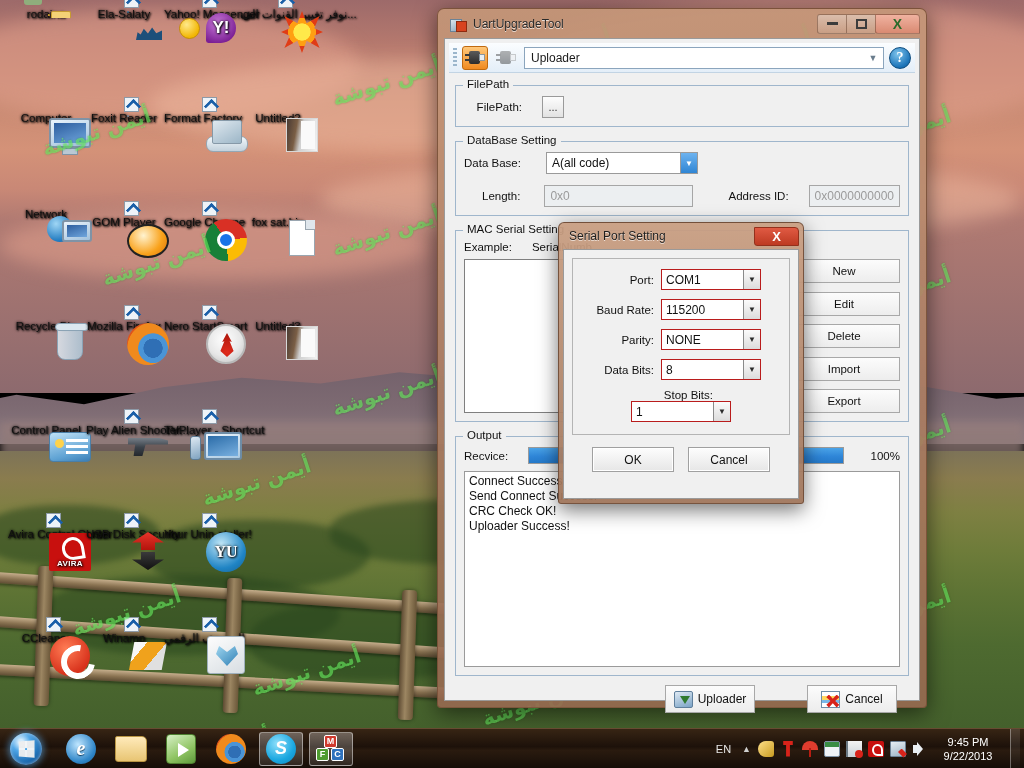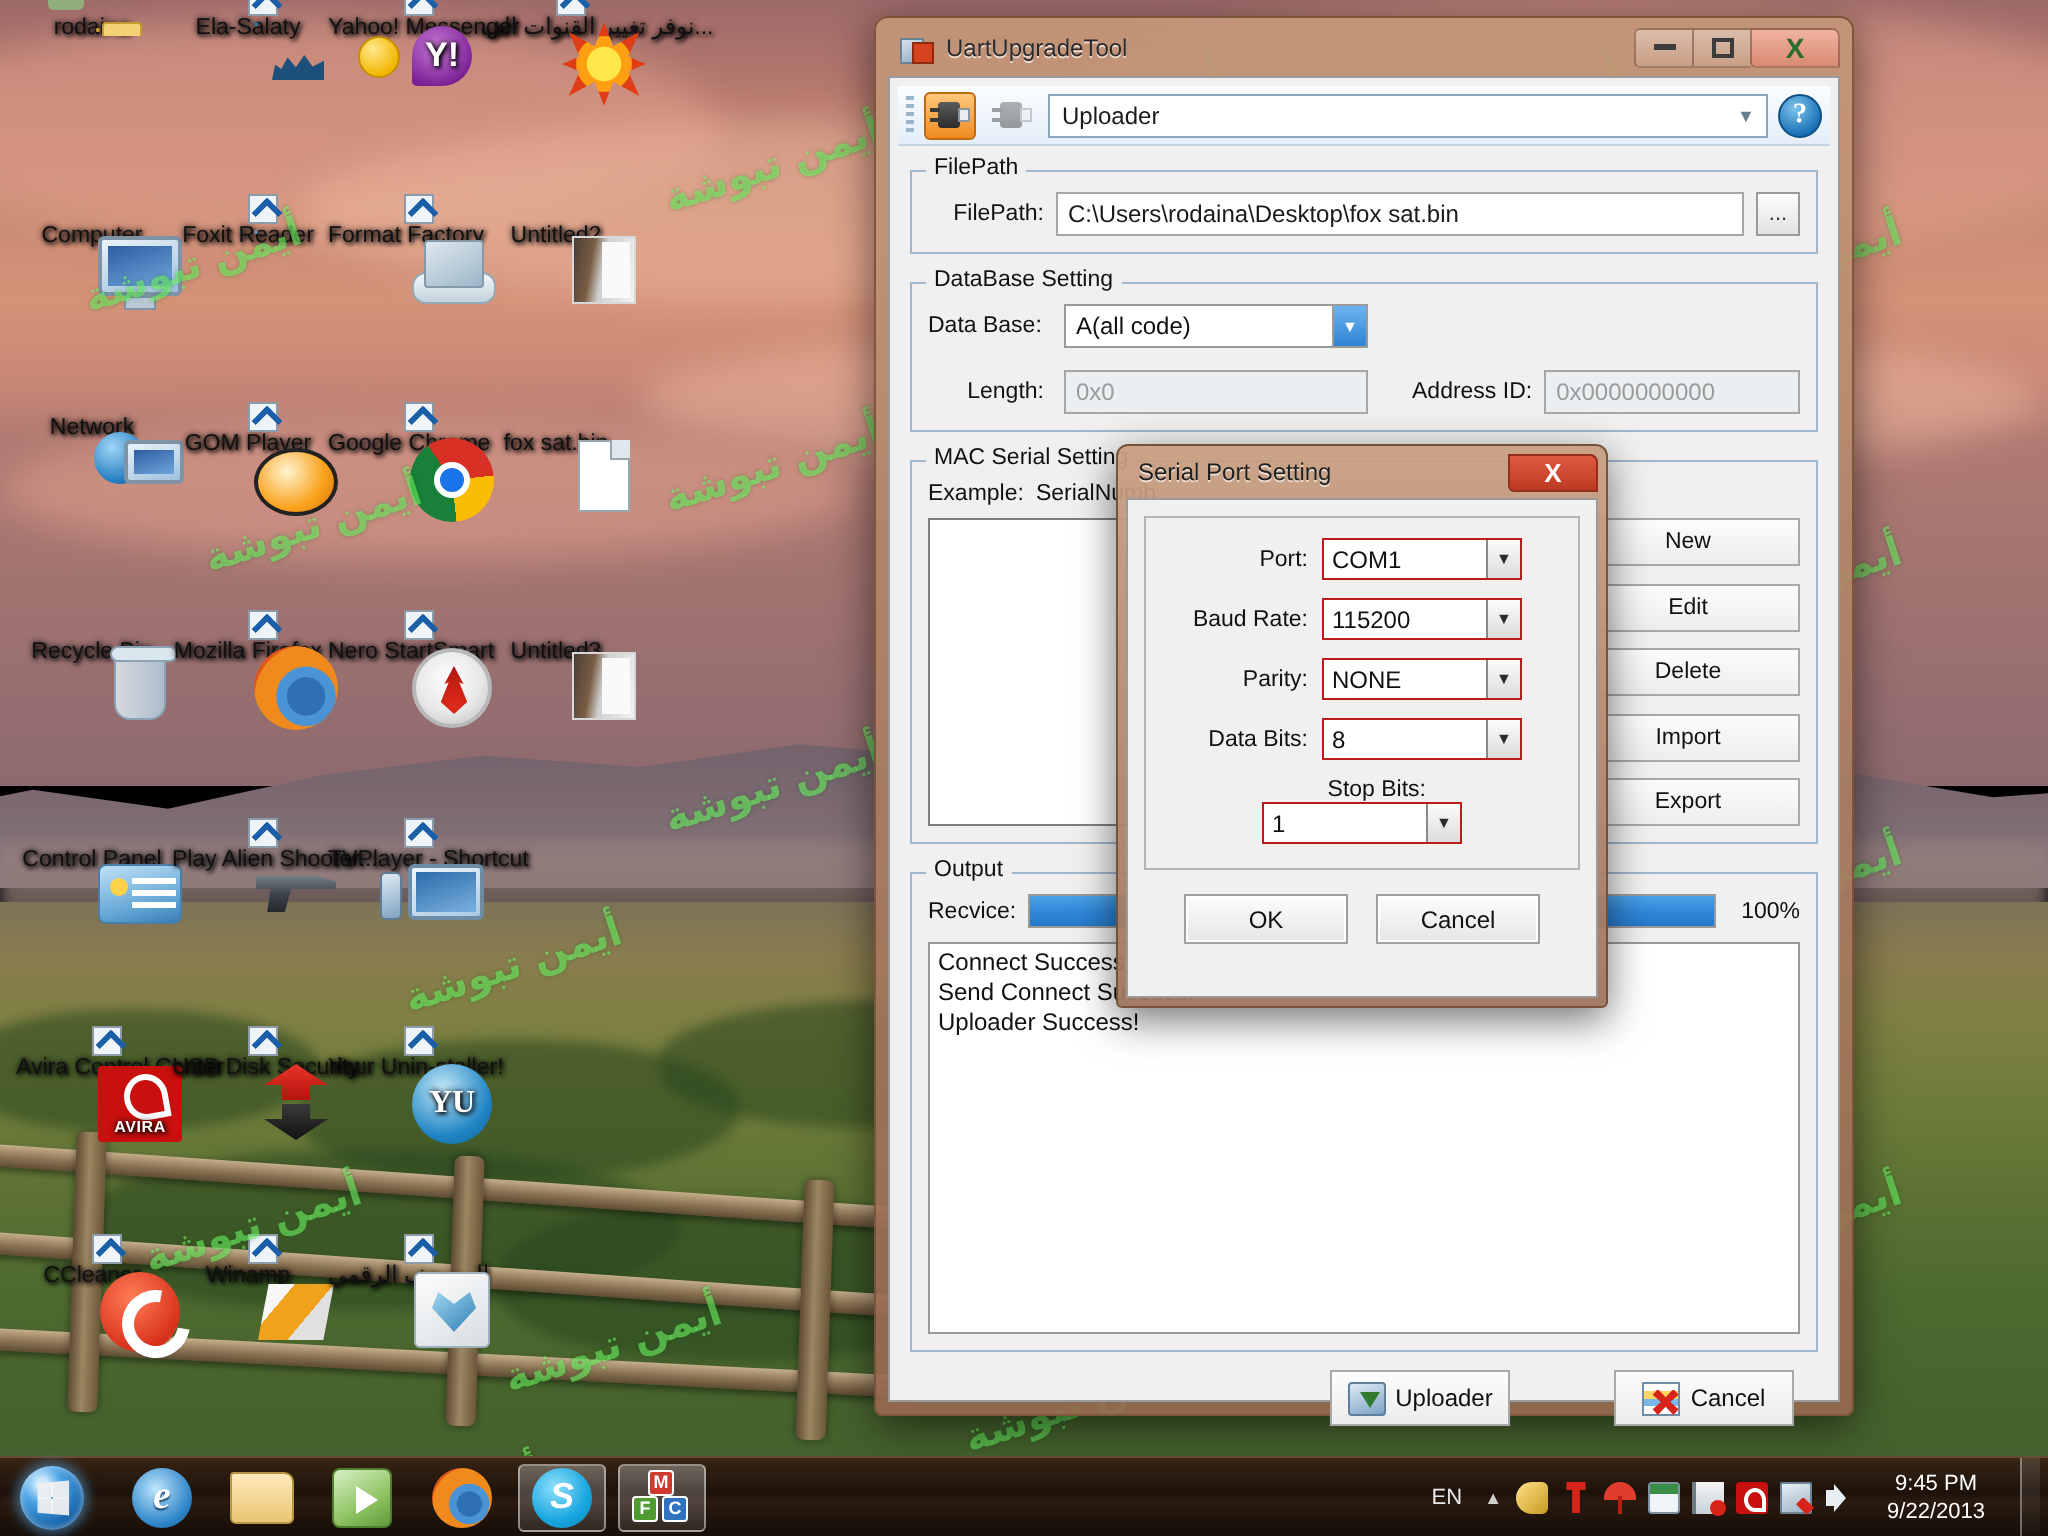--- a/index.html
+++ b/index.html
@@ -406,21 +406,21 @@
 
   
   .group {
     border: 1px solid #9fb6cc; margin: 8px 6px 0 6px; padding: 10px 8px 8px 8px;
     position: relative; background: #f0f0f0;
   }
   .group > .legend {
     position: absolute; top: -8px; left: 7px; background: #f0f0f0;
     padding: 0 4px; font-size: 11.5px; color: #111;
   }
-  .row { display: flex; align-items: center; gap: 6px; }
+  .row { display: flex; align-items: center; gap: 20px; }
   .lbl { font-size: 11.5px; color: #111; white-space: nowrap; }
   .txtbox {
     height: 22px; background: #fff; border: 1px solid #a6a6a6;
     display: flex; align-items: center; padding: 0 5px; font-size: 12px; color: #1a1a1a;
   }
   .txtbox.disabled { background: #eceff1; color: #9b9b9b; }
   .combo {
     height: 22px; background: #fff; border: 1px solid #9a9a9a;
     display: flex; align-items: center; padding: 0 0 0 5px; font-size: 12px; color: #111;
   }
@@ -626,23 +626,20 @@
         <span>Uploader</span>
         <span class="arrow">▼</span>
       </div>
       <div id="help-btn">?</div>
     </div>
 
     <div class="group" style="margin-top:12px;">
       <span class="legend">FilePath</span>
       <div class="row">
         <span class="lbl" style="width:58px;text-align:right;">FilePath:</span>
-        <div class="txtbox" style="flex:1;">
-          <span>C:\Users\rodaina\Desktop\fox sat.bin</span>
-        </div>
         <div class="dotbtn">...</div>
       </div>
     </div>
 
     <div class="group" style="margin-top:14px;">
       <span class="legend">DataBase Setting</span>
       <div class="row">
         <span class="lbl" style="width:62px;text-align:left;">Data Base:</span>
         <div class="combo" style="width:152px;">
           <span>A(all code)</span>
@@ -684,20 +681,21 @@
       <div class="row">
         <span class="lbl">Recvice:</span>
         <div id="progress-track">
           <div id="progress-fill" style="width: 100%;"></div>
         </div>
         <span class="lbl" style="width:36px;text-align:right;">100%</span>
       </div>
       <div id="output-log" style="margin-top:7px;">
           <div>Connect Success!</div>
           <div>Send Connect Success!</div>
+          <div>CRC Check OK!</div>
           <div>Uploader Success!</div>
         </div>
     </div>
 
     <div id="bottom-bar">
       <div class="bigbtn" style="margin-left:auto;margin-right:52px;">
         <span class="bb-ico bb-up"></span>
         <span>Uploader</span>
       </div>
       <div class="bigbtn" style="margin-right:10px;">

